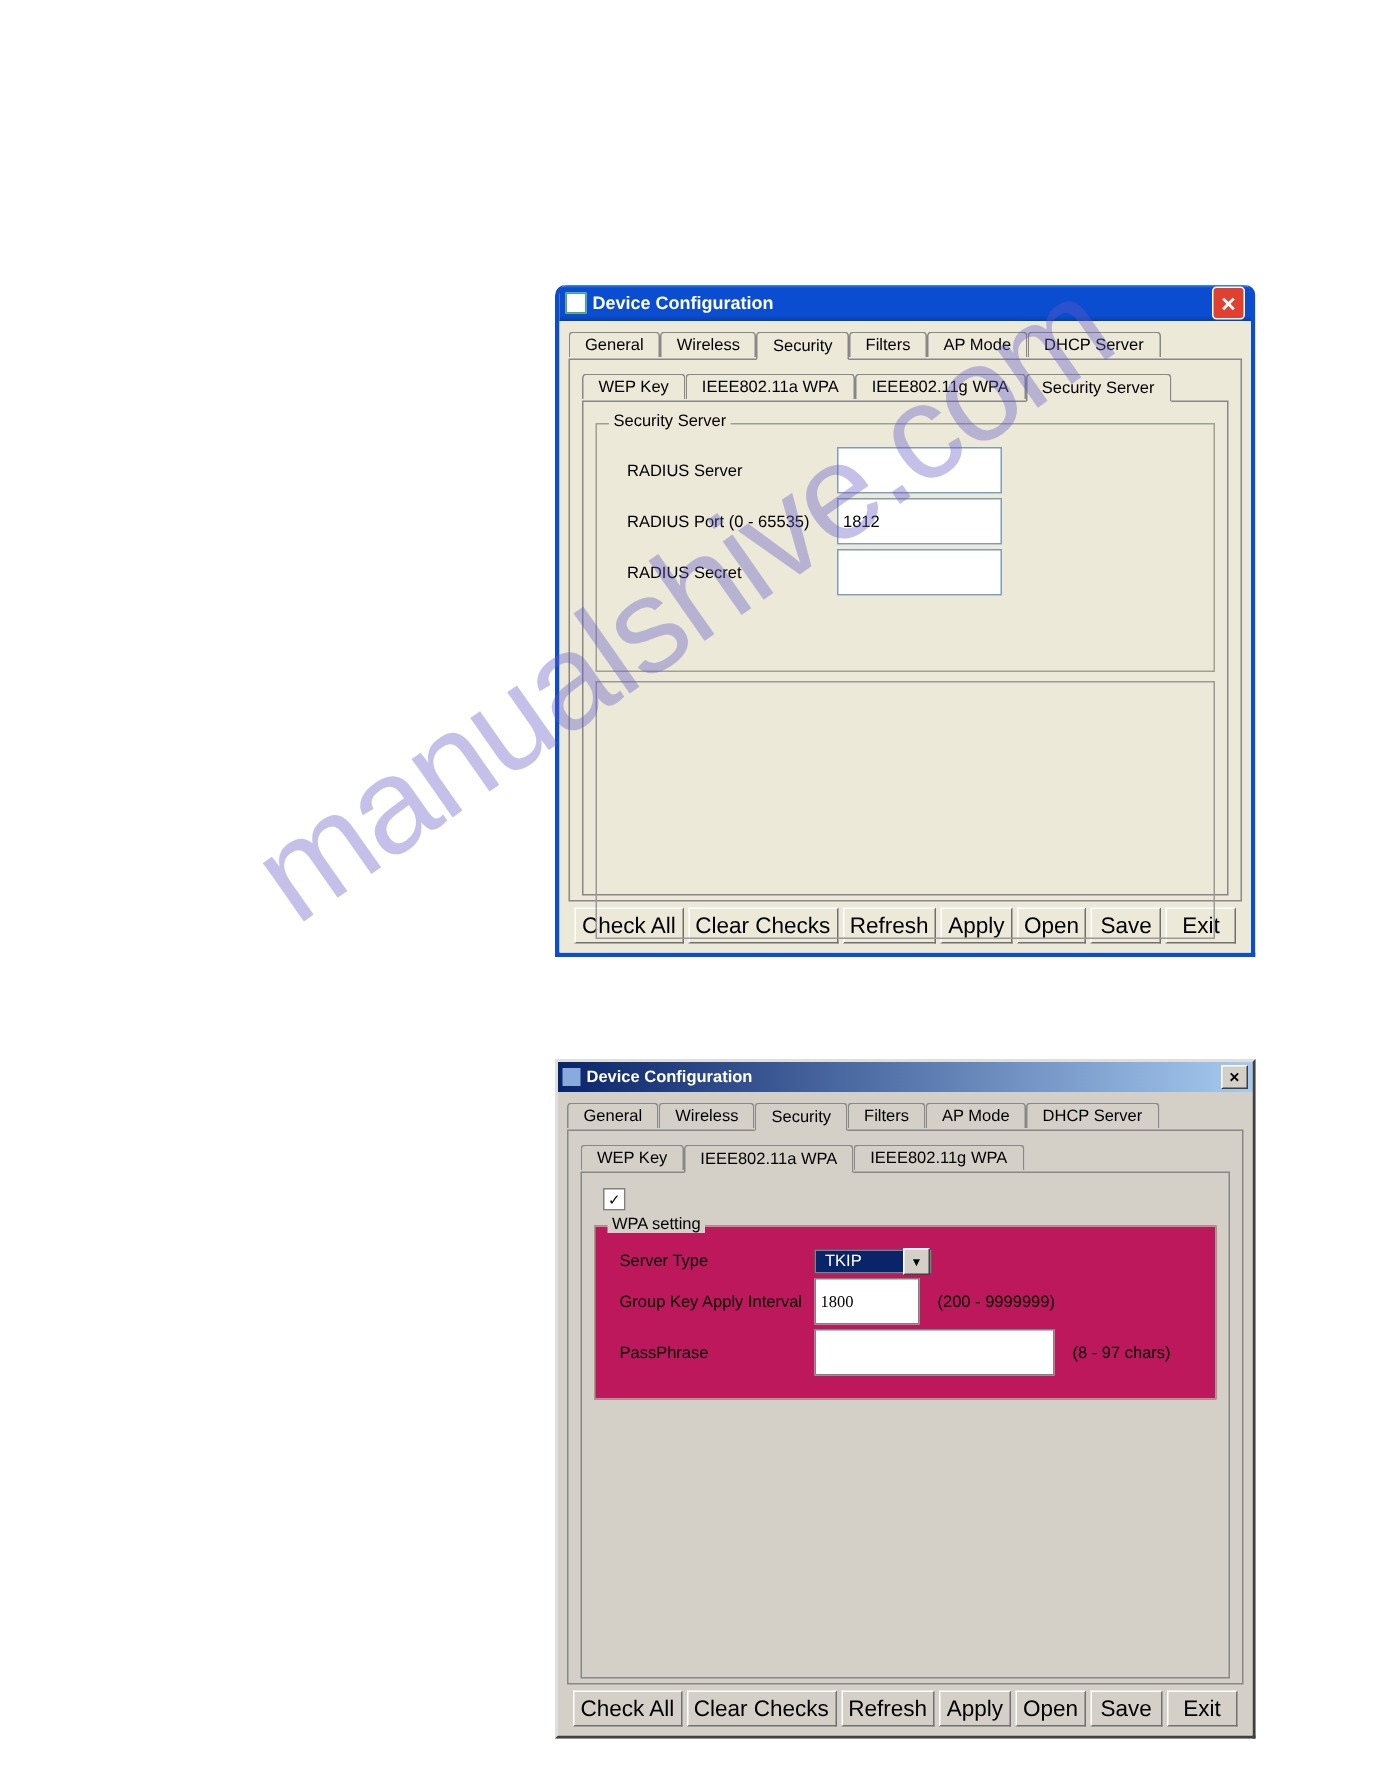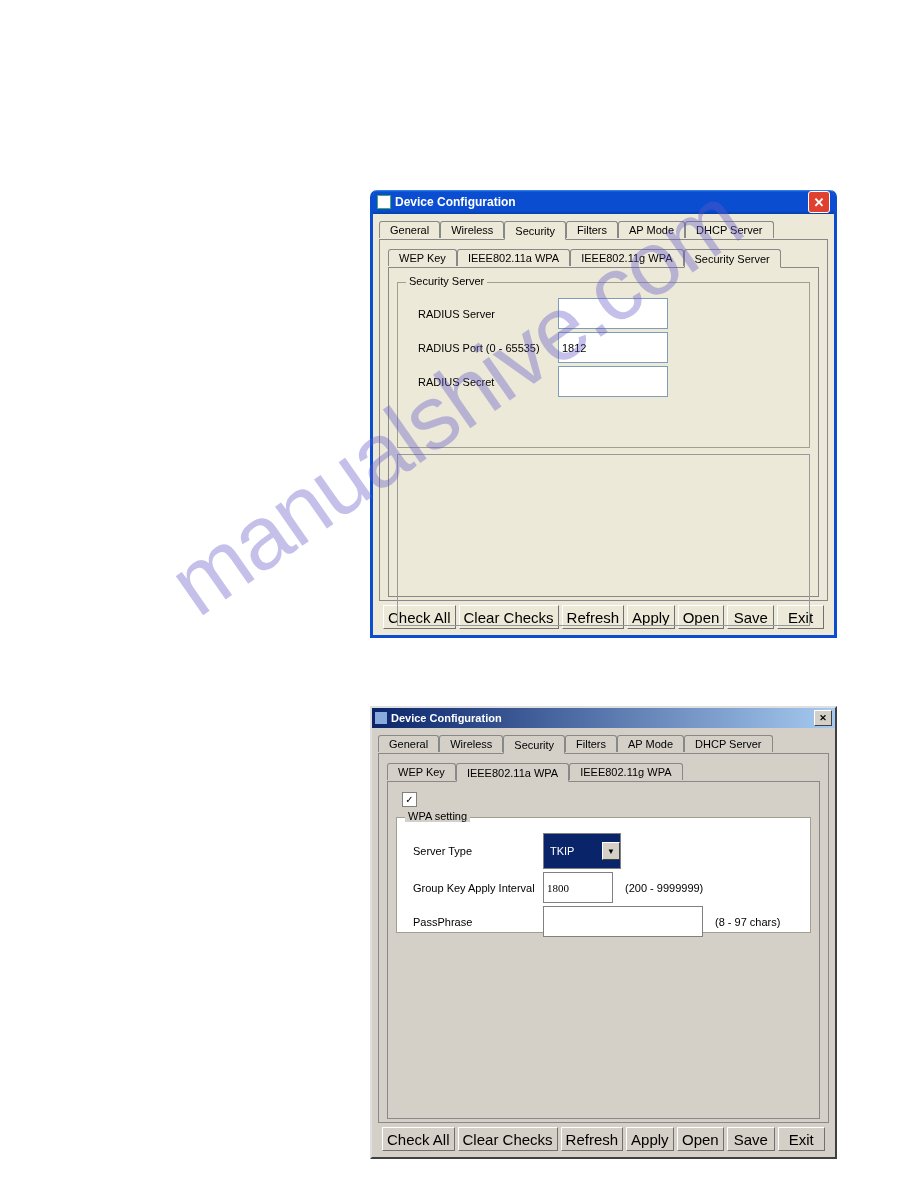--- a/index.html
+++ b/index.html
@@ -157,21 +157,21 @@
   .cl-bg .tab-panel { background: #d4d0c8; }
 
   
   .groupbox {
     border: 1px solid #a0a090;
     padding: 12px 12px;
     position: relative;
     margin-top: 8px;
   }
   .xp-bg .groupbox { background: #ece9d8; }
-  .cl-bg .groupbox { background: #ffffff; }
+  .cl-bg .groupbox { background: #be185d; }
   .groupbox-title {
     position: absolute;
     top: -8px;
     left: 8px;
     padding: 0 3px;
   }
   .xp-bg .groupbox-title { background: #ece9d8; }
   .cl-bg .groupbox-title { background: #d4d0c8; }
 
   .form-row {
@@ -194,21 +194,21 @@
     font-size: 11px;
     font-family: inherit;
   }
   .cl-bg .text-input { border: 1px solid #808080; font-family: Liberation Serif, serif; }
   .pass-input { width: 160px; }
   .select-box {
     display: inline-flex;
     border: 1px solid #808080;
     background: #0a246a;
     color: #fff;
-    height: 36px;
+    height: 16px;
     box-sizing: border-box;
     align-items: center;
   }
   .select-box .sel-text { padding: 0 6px; width: 46px; }
   .select-box .sel-btn {
     width: 16px; height: 16px;
     background: #d4d0c8;
     border: 1px solid; border-color: #fff #404040 #404040 #fff;
     color: #000;
     display: flex; align-items: center; justify-content: center;

